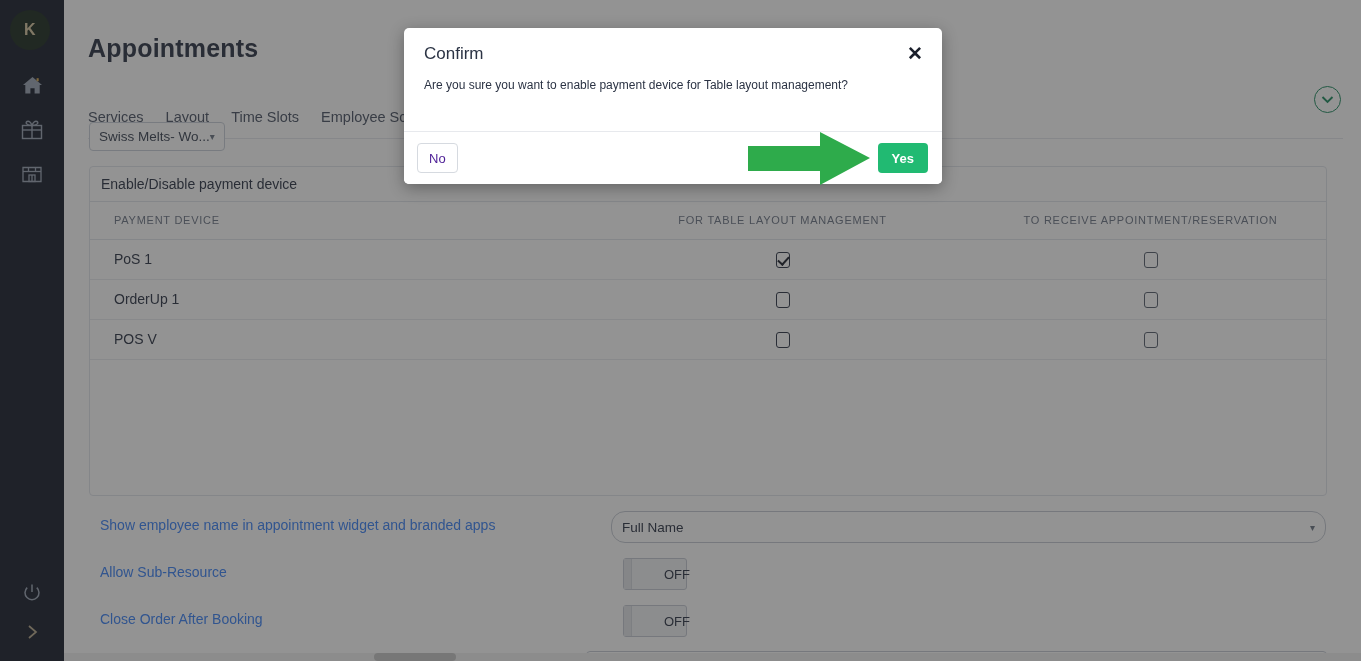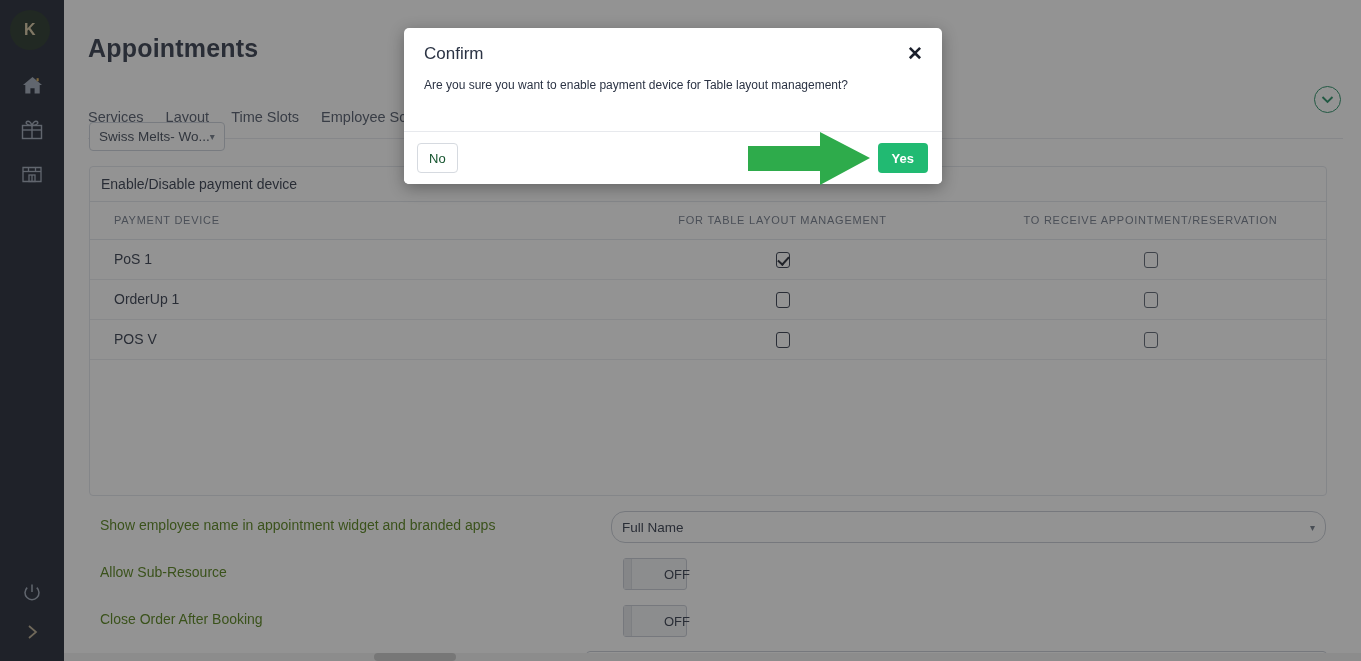--- a/index.html
+++ b/index.html
@@ -135,21 +135,21 @@
   #settings {
     position: absolute; left: 25px; top: 503px;
     width: 1238px;
   }
   .set-row {
     position: relative;
     height: 47px;
   }
   .set-label {
     position: absolute; left: 11px; top: 14px;
-    font-size: 14px; color: #4d7c0f;
+    font-size: 14px; color: #3b82f6;
   }
   .set-select {
     position: absolute; left: 522px; top: 8px;
     width: 715px; height: 32px;
     border: 1px solid #c4c9d2; border-radius: 14px;
     background: #ffffff;
     display: flex; align-items: center; justify-content: space-between;
     padding: 0 10px;
     font-size: 13.5px; color: #2b3344; cursor: pointer;
   }
@@ -230,21 +230,21 @@
     border-top: 1px solid #e7e9ed;
     background: #ffffff;
   }
   #btn-no {
     position: absolute; left: 13px; top: 11px;
     min-width: 40px; height: 30px;
     border: 1px solid #d6dae0; border-radius: 4px;
     background: #ffffff;
     display: flex; align-items: center; justify-content: center;
     padding: 0 11px;
-    font-size: 13px; color: #14532d; cursor: pointer;
+    font-size: 13px; color: #4c1d95; cursor: pointer;
     font-family: "Liberation Sans", sans-serif;
     text-align: center;
   }
   #btn-yes {
     position: absolute; right: 14px; top: 11px;
     min-width: 46px; height: 30px;
     border: none; border-radius: 4px;
     background: #21ba72;
     display: flex; align-items: center; justify-content: center;
     padding: 0 14px;

